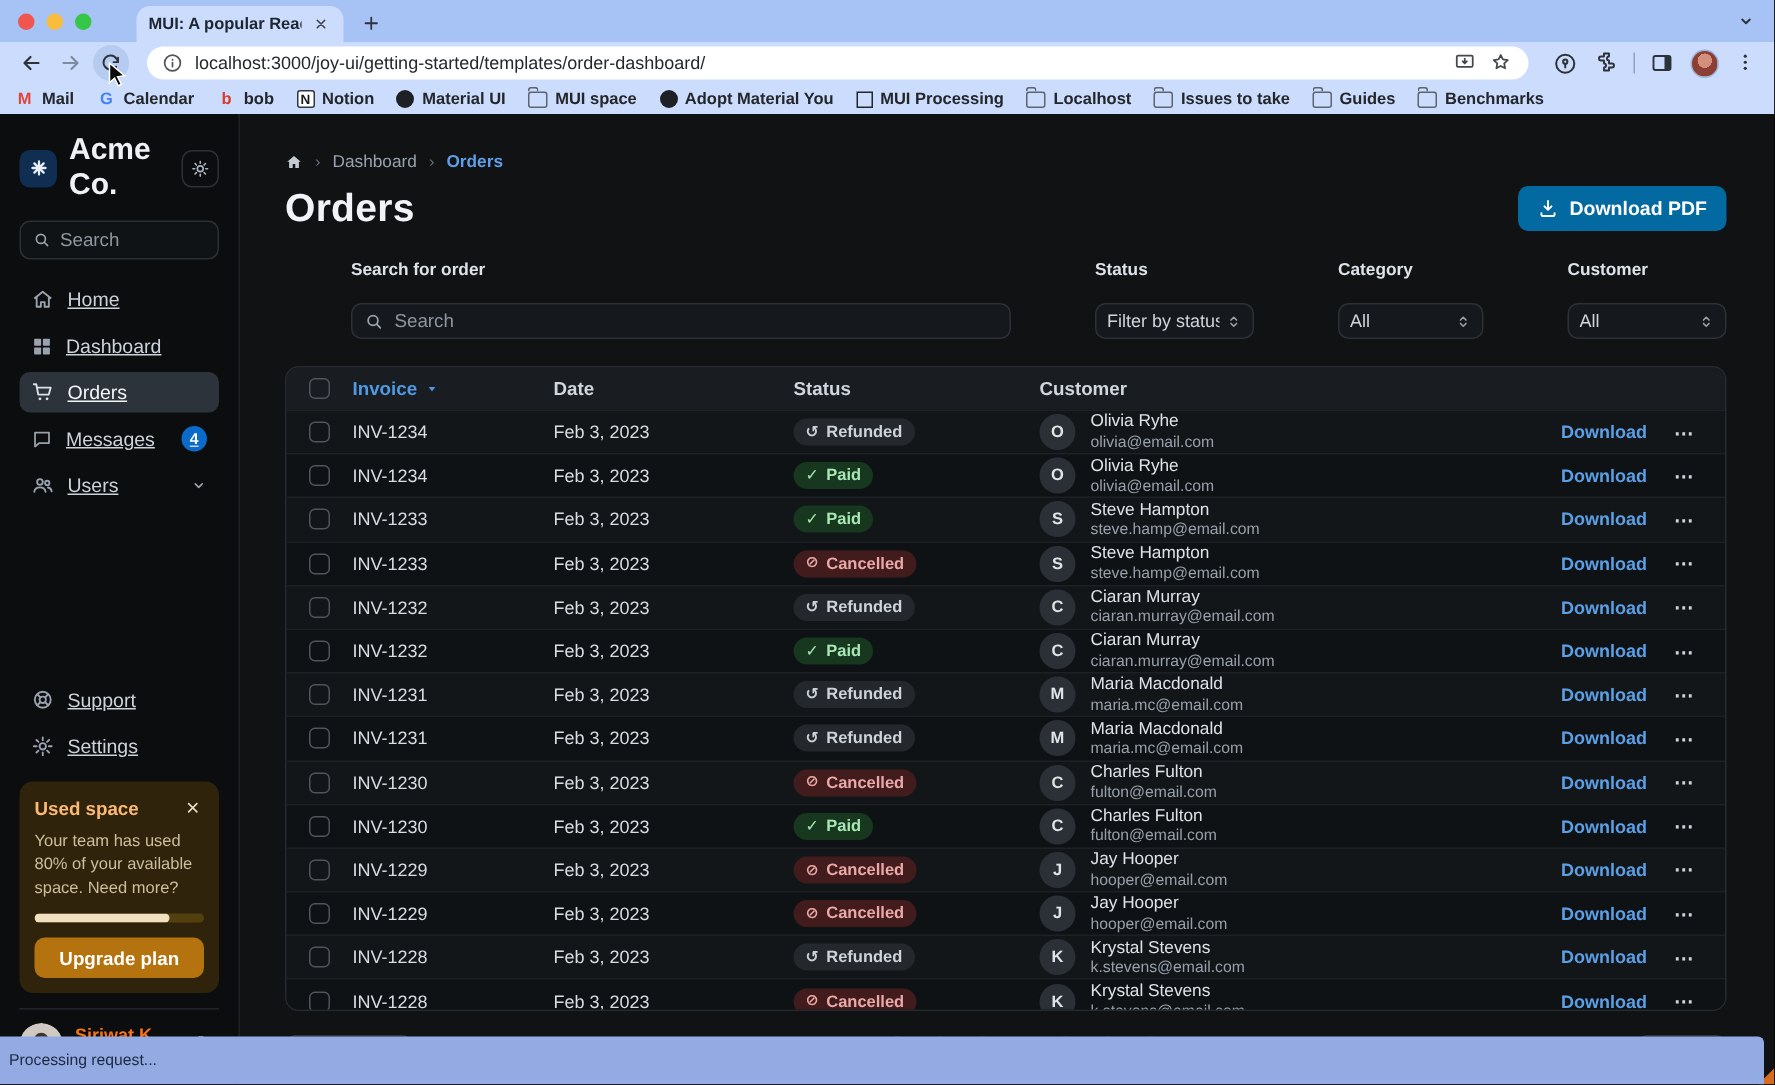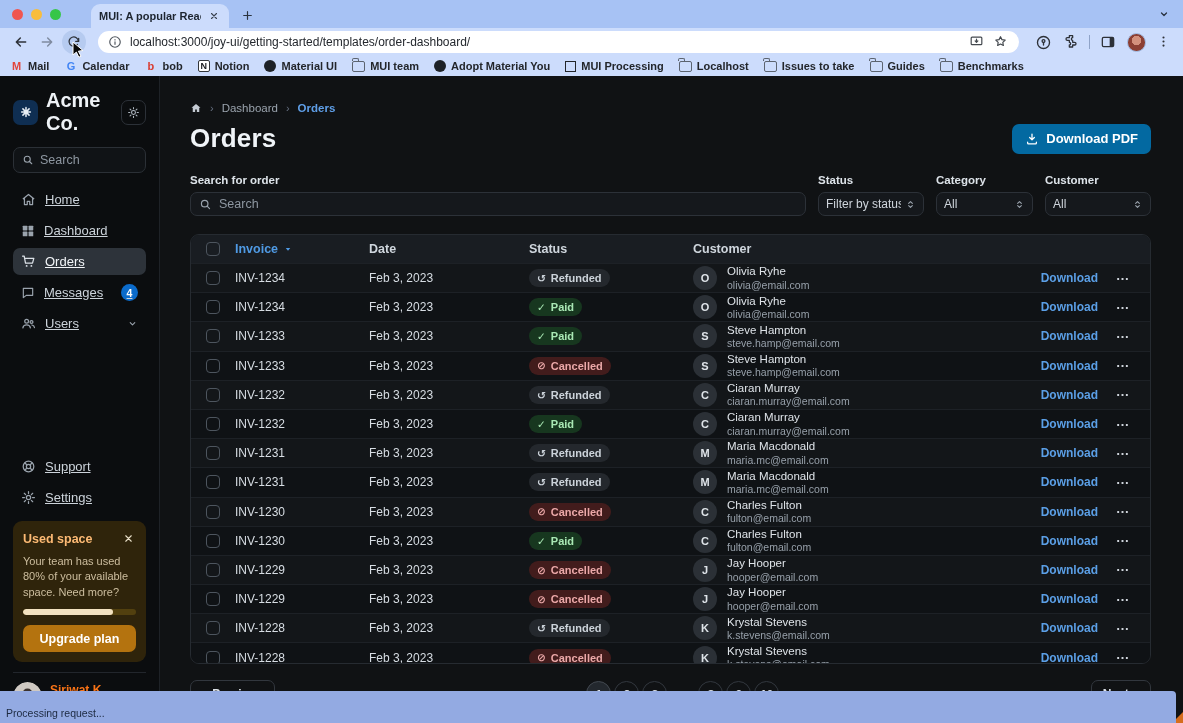--- a/index.html
+++ b/index.html
@@ -84,21 +84,21 @@
   .breadcrumb { display:flex; align-items:center; gap:8px; font-size:11.5px; }
   .crumb-home { color:#c4cbd3; display:flex; }
   .crumb-sep { color:#667080; font-size:11px; }
   .crumb { color:#9aa3ad; }
   .crumb.current { color:#5f9fe8; font-weight:700; }
   .title-row { margin-top:9px; display:flex; align-items:center; justify-content:space-between; }
   .page-title { font-size:26px; font-weight:700; color:#f0f4f8; letter-spacing:.2px; }
   .btn-primary { height:30px; display:flex; align-items:center; gap:7px; padding:0 13px; background:#0369a1; border:none; border-radius:7px; color:#fff; font-size:13px; font-weight:600; }
 
   .filters { margin-top:20px; display:flex; gap:12px; align-items:flex-end; }
-  .fgroup { display:flex; flex-direction:column; gap:6px; }
+  .fgroup { display:flex; flex-direction:column; gap:16px;margin-left:44px; }
   .fgroup.grow { flex:1; }
   .flabel { font-size:11.5px; font-weight:700; color:#dde3e9; }
   .finput { height:24px; background:#15181c; border:1px solid #2c3138; border-radius:7px; display:flex; align-items:center; gap:7px; padding:0 8px; }
   .finput .ph { font-size:12.5px; color:#8e97a1; }
   .finput svg { color:#9aa3ad; }
   .fselect { width:106px; height:24px; background:#15181c; border:1px solid #2c3138; border-radius:7px; display:flex; align-items:center; padding:0 7px; gap:4px; }
   .fselect.narrow { width:97px; }
   .fselect .val { flex:1; font-size:12px; color:#cfd5dc; white-space:nowrap; overflow:hidden; }
   .fselect svg { color:#9aa3ad; flex:none; }
 
@@ -129,21 +129,21 @@
   
   .pagination { margin-top:16px; display:flex; align-items:center; }
   .pg-btn { height:27px; display:flex; align-items:center; gap:6px; padding:0 11px; background:transparent; border:1px solid #32373e; border-radius:7px; color:#dde2e8; font-size:12px; font-weight:600; }
   .pg-pages { flex:1; display:flex; align-items:center; justify-content:center; gap:3px; }
   .page-btn { width:25px; height:25px; border-radius:50%; border:1px solid #32373e; background:transparent; color:#dde2e8; font-size:11.5px; font-weight:600; display:flex; align-items:center; justify-content:center; }
   .page-btn.page-active { background:#23282e; border-color:#424850; }
   .page-btn.page-ellipsis { border:none; color:#aab2bb; }
   .pg-chev { font-size:13px; color:#aab2bb; line-height:1; }
 
   
-  .statusbar { position:absolute; left:0; bottom:0; width:1176px; height:14px; background:#93aae2; border-top-right-radius:4px; display:flex; align-items:flex-start; padding:16px 6px; z-index:20; }
+  .statusbar { position:absolute; left:0; bottom:0; width:1176px; height:14px; background:#93aae2; border-top-right-radius:4px; display:flex; align-items:center; padding:16px 6px; z-index:20; }
   .statusbar span { font-size:10.5px; color:#1c2940; }
   .corner-tri { position:absolute; right:0; bottom:0; width:0; height:0; border-left:11px solid transparent; border-bottom:11px solid #d66d1e; z-index:19; }
 
   svg { display:block; }
 </style>
 </head>
 <body>
 
 <div class="window">
 
@@ -262,21 +262,21 @@
     <span class="bm">
         <span class="bm-notion">N</span>
         <span>Notion</span>
       </span>
     <span class="bm">
         <span class="bm-github"></span>
         <span>Material UI</span>
       </span>
     <span class="bm">
         <span class="bm-folder"></span>
-        <span>MUI team</span>
+        <span>MUI space</span>
       </span>
     <span class="bm">
         <span class="bm-github"></span>
         <span>Adopt Material You</span>
       </span>
     <span class="bm">
         <span class="bm-square"></span>
         <span>MUI Processing</span>
       </span>
     <span class="bm">

